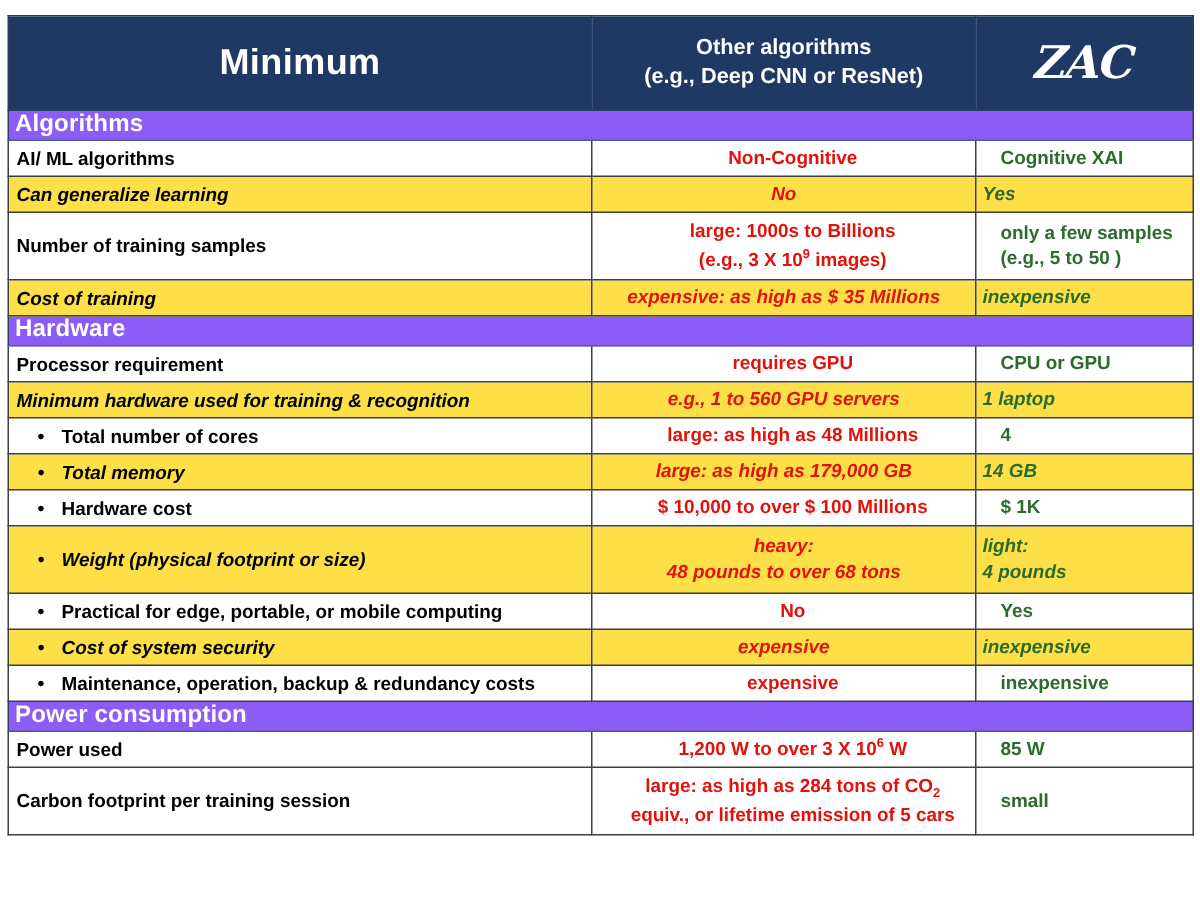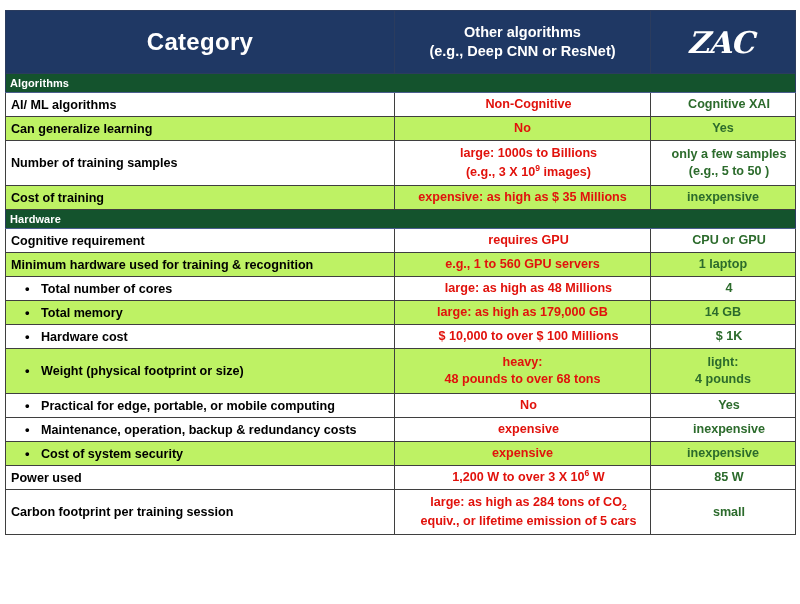--- a/index.html
+++ b/index.html
@@ -58,23 +58,23 @@
     font-weight: bold;
     font-style: italic;
     font-family: "DejaVu Serif", serif;
     letter-spacing: -1px;
     transform: skewX(-4deg);
     display: inline-block;
   }
 
   
   tr.section-row td {
-    background: #14532d;
+    background: #8b5cf6;
     color: #ffffff;
-    font-size: 11px;
+    font-size: 16px;
     font-weight: bold;
     border: 1px solid #4b5e8e;
     border-left-color: #2b3c5e;
     border-right-color: #2b3c5e;
     height: 17px;
     padding: 0 0 1px 4px;
     text-align: left;
     vertical-align: middle;
     letter-spacing: 0.1px;
   }
@@ -93,27 +93,26 @@
     padding-left: 5px;
   }
   tr.data-row td.other {
     text-align: center;
     font-size: 12.6px;
     font-weight: bold;
     color: #E1120C;
     line-height: 1.35;
   }
   tr.data-row td.zac {
-    text-align: center;
     font-size: 12.6px;
     font-weight: bold;
     color: #2C6B2C;
     line-height: 1.35;
   }
-  tr.shade td { background: #bef264; }
+  tr.shade td { background: #fde047; font-style: italic; }
   tr.plain td { background: #FFFFFF; padding-left: 16px; }
 
   td.cat .bullet-wrap {
     display: block;
     padding-left: 30px;
     position: relative;
   }
   td.cat .bullet-wrap::before {
     content: "\2022";
     position: absolute;
@@ -137,21 +136,21 @@
   <table class="cmp">
     <colgroup>
       <col class="c-cat">
       <col class="c-other">
       <col class="c-zac">
     </colgroup>
     <tbody>
 
       <tr class="header-row">
         <td>
-          <span class="hdr-category">Category</span>
+          <span class="hdr-category">Minimum</span>
         </td>
         <td>
           <div class="hdr-other">
             <span>Other algorithms</span><br>
             <span>(e.g., Deep CNN or ResNet)</span>
           </div>
         </td>
         <td>
           <span class="hdr-zac">ZAC</span>
         </td>
@@ -189,21 +188,21 @@
         <td class="cat h1">Cost of training</td>
         <td class="other">expensive:   as high as   $ 35   Millions</td>
         <td class="zac">inexpensive</td>
       </tr>
 
       <tr class="section-row">
         <td colspan="3">Hardware</td>
       </tr>
 
       <tr class="data-row plain">
-        <td class="cat h1">Cognitive requirement</td>
+        <td class="cat h1">Processor requirement</td>
         <td class="other">requires  GPU</td>
         <td class="zac">CPU  or  GPU</td>
       </tr>
 
       <tr class="data-row shade">
         <td class="cat h1">Minimum hardware used for training &amp; recognition</td>
         <td class="other">e.g.,   1    to    560   GPU servers</td>
         <td class="zac">1    laptop</td>
       </tr>
 
@@ -246,36 +245,39 @@
       </tr>
 
       <tr class="data-row plain">
         <td class="cat h1">
           <span class="bullet-wrap">Practical for edge, portable, or mobile computing</span>
         </td>
         <td class="other">No</td>
         <td class="zac">Yes</td>
       </tr>
 
-      <tr class="data-row plain">
-        <td class="cat h1">
-          <span class="bullet-wrap">Maintenance, operation, backup &amp; redundancy costs</span>
+      <tr class="data-row shade">
+        <td class="cat h1">
+          <span class="bullet-wrap">Cost of system security</span>
         </td>
         <td class="other">expensive</td>
         <td class="zac">inexpensive</td>
       </tr>
 
-      <tr class="data-row shade">
-        <td class="cat h1">
-          <span class="bullet-wrap">Cost of system security</span>
+      <tr class="data-row plain">
+        <td class="cat h1">
+          <span class="bullet-wrap">Maintenance, operation, backup &amp; redundancy costs</span>
         </td>
         <td class="other">expensive</td>
         <td class="zac">inexpensive</td>
       </tr>
 
+      <tr class="section-row">
+        <td colspan="3">Power consumption</td>
+      </tr>
 
       <tr class="data-row plain">
         <td class="cat h1">Power used</td>
         <td class="other"><span>1,200  W      to over      3 X 10</span><sup>6</sup><span>  W</span></td>
         <td class="zac">85   W</td>
       </tr>
 
 
 
 

